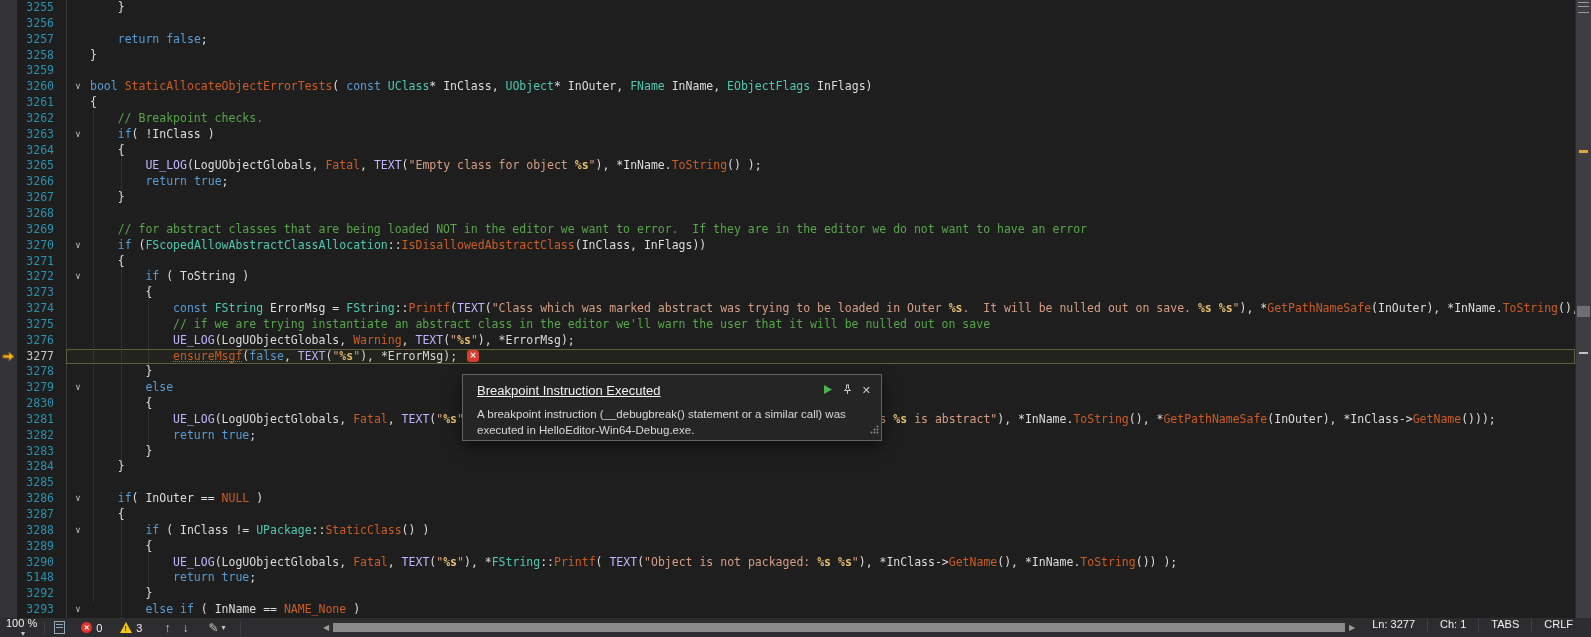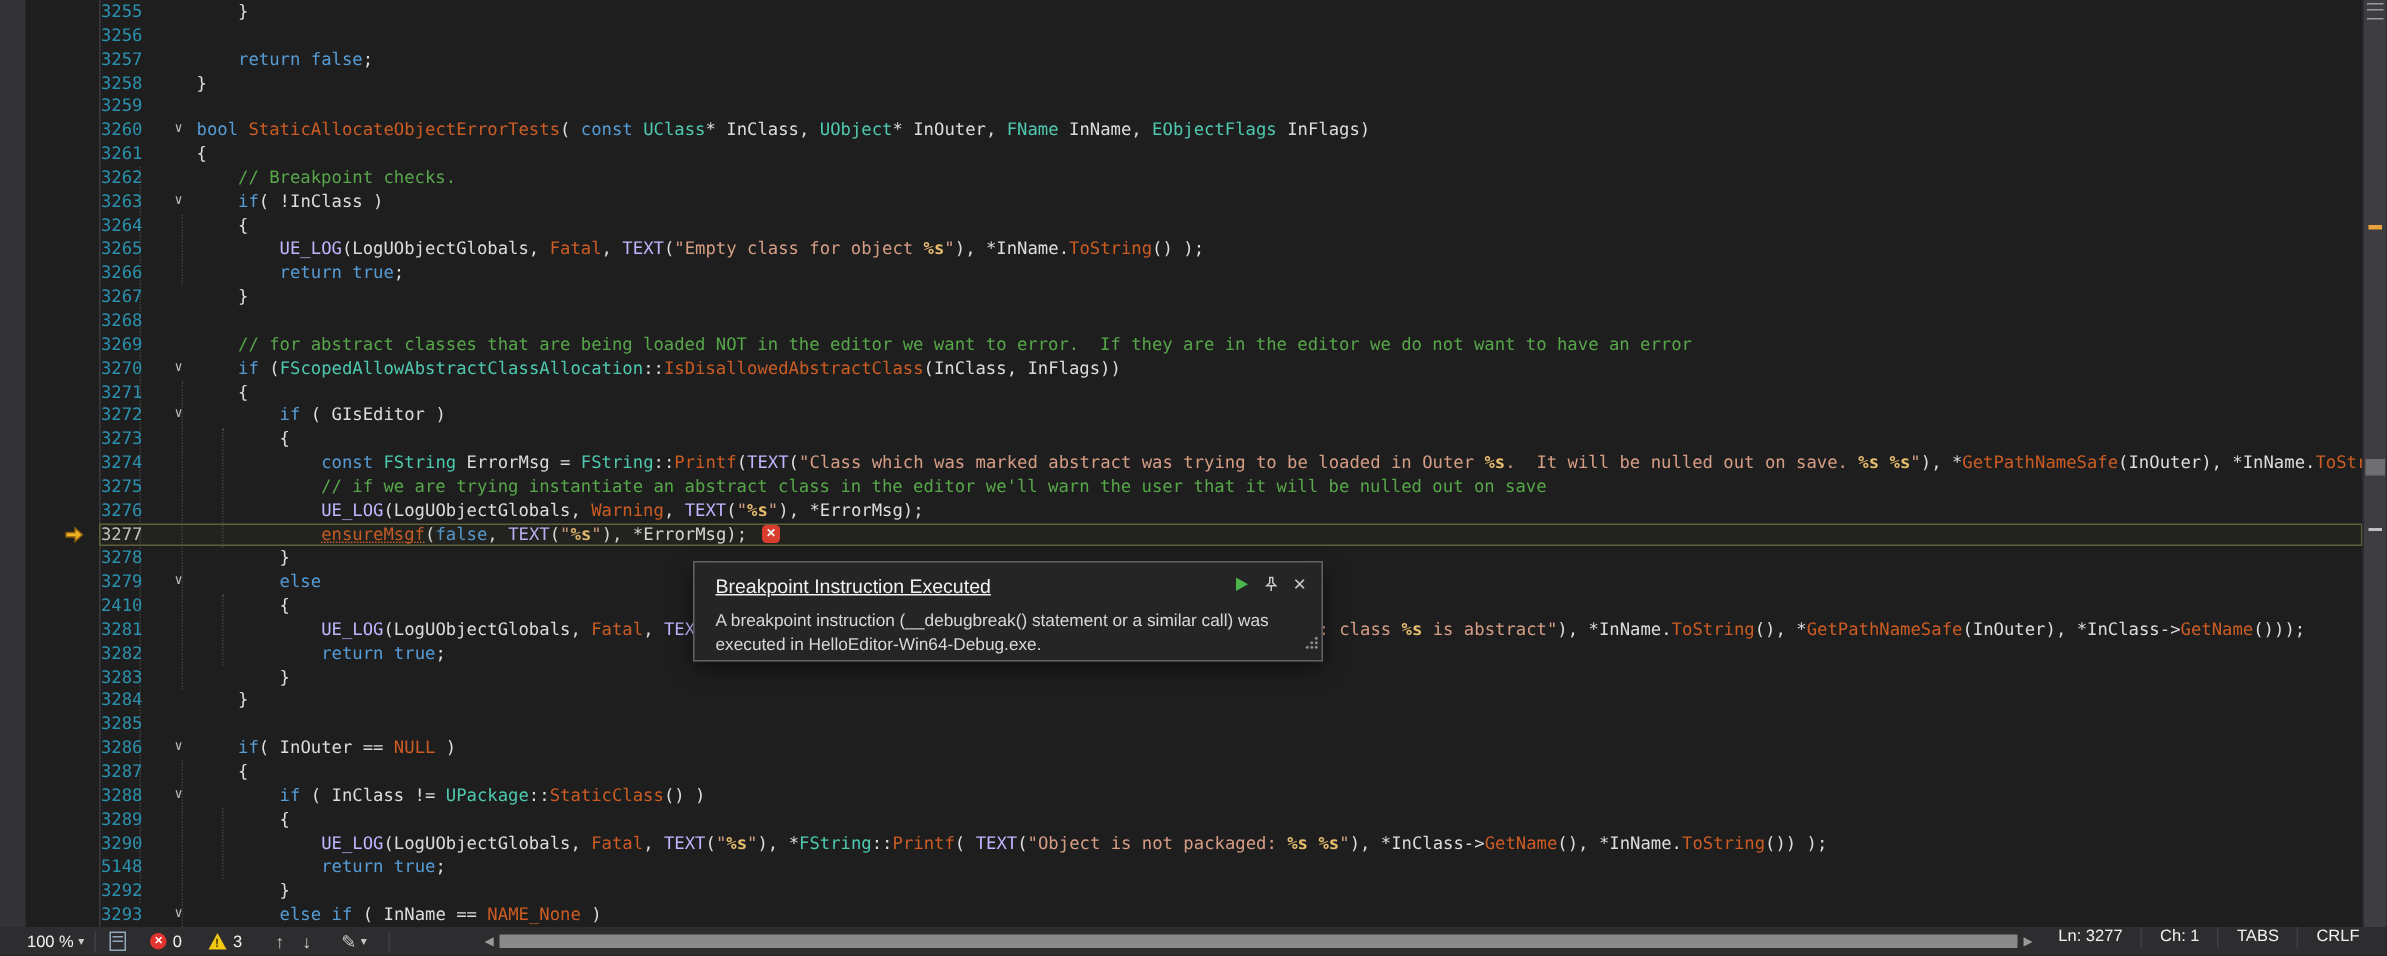--- a/index.html
+++ b/index.html
@@ -10,21 +10,21 @@
     -webkit-font-smoothing:antialiased;
   }
   .editor{position:absolute;left:0;top:0;right:0;bottom:19px;display:flex;}
   .content{position:relative;flex:1;overflow:hidden;}
   .glyph-col{position:absolute;left:0;top:0;bottom:0;width:17px;background:var(--glyphMargin);}
   .fold-line{position:absolute;left:66px;top:0;bottom:0;width:1px;background:#3A3A3E;}
   #guides{position:absolute;inset:0;}
   .guide{position:absolute;width:0;border-left:1px dotted var(--guide);}
   #lines{position:absolute;inset:0;}
   .row{display:flex;height:15.85px;line-height:15.85px;position:relative;
-       font-family:"DejaVu Sans Mono",monospace;font-size:11.5px;padding-left:41px;}
+       font-family:"DejaVu Sans Mono",monospace;font-size:11.5px;}
   .glyph{width:17px;flex:none;position:relative;text-align:center;}
   .glyph svg{position:absolute;left:2px;top:2px;}
   .num{width:37px;flex:none;text-align:right;color:var(--lineno);}
   .row.current .num{color:#C6C6C6;}
   .fold{width:24px;margin-left:12px;flex:none;text-align:center;color:#BDBDBD;font-size:9px;}
   .code{flex:1;white-space:pre;overflow:hidden;color:var(--def);}
   .current-box{position:absolute;left:66px;right:0;top:0;bottom:0;
        border:1px solid var(--currentBorder);background:rgba(95,95,58,0.07);pointer-events:none;}
   .t-k{color:var(--k);} .t-ty{color:var(--ty);} .t-fn{color:var(--fn);margin-top:11px;}
   .t-fnu{color:var(--fn);text-decoration:underline dotted 1px;}
@@ -192,21 +192,21 @@
         <div class="row">
           <span class="glyph"></span>
           <span class="num">3271</span>
           <span class="fold"></span>
           <span class="code"><span class="t-def">    {</span></span>
         </div>
         <div class="row">
           <span class="glyph"></span>
           <span class="num">3272</span>
           <span class="fold">∨</span>
-          <span class="code"><span class="t-def">        </span><span class="t-k">if</span><span class="t-def"> ( GIsEditor )</span></span>
+          <span class="code"><span class="t-def">        </span><span class="t-k">if</span><span class="t-def"> ( ToString )</span></span>
         </div>
         <div class="row">
           <span class="glyph"></span>
           <span class="num">3273</span>
           <span class="fold"></span>
           <span class="code"><span class="t-def">        {</span></span>
         </div>
         <div class="row">
           <span class="glyph"></span>
           <span class="num">3274</span>
@@ -243,21 +243,21 @@
           <span class="code"><span class="t-def">        }</span></span>
         </div>
         <div class="row">
           <span class="glyph"></span>
           <span class="num">3279</span>
           <span class="fold">∨</span>
           <span class="code"><span class="t-def">        </span><span class="t-k">else</span></span>
         </div>
         <div class="row">
           <span class="glyph"></span>
-          <span class="num">2410</span>
+          <span class="num">2830</span>
           <span class="fold"></span>
           <span class="code"><span class="t-def">        {</span></span>
         </div>
         <div class="row">
           <span class="glyph"></span>
           <span class="num">3281</span>
           <span class="fold"></span>
           <span class="code"><span class="t-def">            </span><span class="t-mac">UE_LOG</span><span class="t-def">(LogUObjectGlobals, </span><span class="t-fn">Fatal</span><span class="t-def">, </span><span class="t-mac">TEXT</span><span class="t-def">(</span><span class="t-str">"</span><span class="t-fmt">%s</span><span class="t-str">"</span><span class="t-def">), *</span><span class="t-ty">FString</span><span class="t-def">::</span><span class="t-fn">Printf</span><span class="t-def">(</span><span class="t-mac">TEXT</span><span class="t-def">(</span><span class="t-str">"Can't create object </span><span class="t-fmt">%s</span><span class="t-str"> in </span><span class="t-fmt">%s</span><span class="t-str">: class </span><span class="t-fmt">%s</span><span class="t-str"> is abstract"</span><span class="t-def">), *InName.</span><span class="t-fn">ToString</span><span class="t-def">(), *</span><span class="t-fn">GetPathNameSafe</span><span class="t-def">(InOuter), *InClass-&gt;</span><span class="t-fn">GetName</span><span class="t-def">()));</span></span>
         </div>
         <div class="row">
@@ -366,21 +366,21 @@
   <div class="vscroll">
     <div class="vs-grip"></div>
     <div class="vs-mark" style="top:150px;height:3px;background:#E9A23B;"></div>
     <div class="vs-thumb" style="top:306px;height:11px;"></div>
     <div class="vs-mark" style="top:352px;height:2px;background:#C0C0C0;"></div>
   </div>
 </div>
 
 <div class="statusbar">
   <div class="sb-left">
-    <span class="sb-item" style="margin-left:18px;">
+    <span class="sb-item" style="margin-left:6px;flex-direction:column;">
       <span>100 %</span>
       <span class="caret">▾</span>
     </span>
     <span class="sb-vsep" style="margin-left:7px;"></span>
     <span class="sb-item" style="margin-left:9px;">
         <span class="doc-ic"></span>
       </span>
     <span class="sb-item" style="margin-left:16px;">
       <span class="err-ic">
           <span>✕</span>

